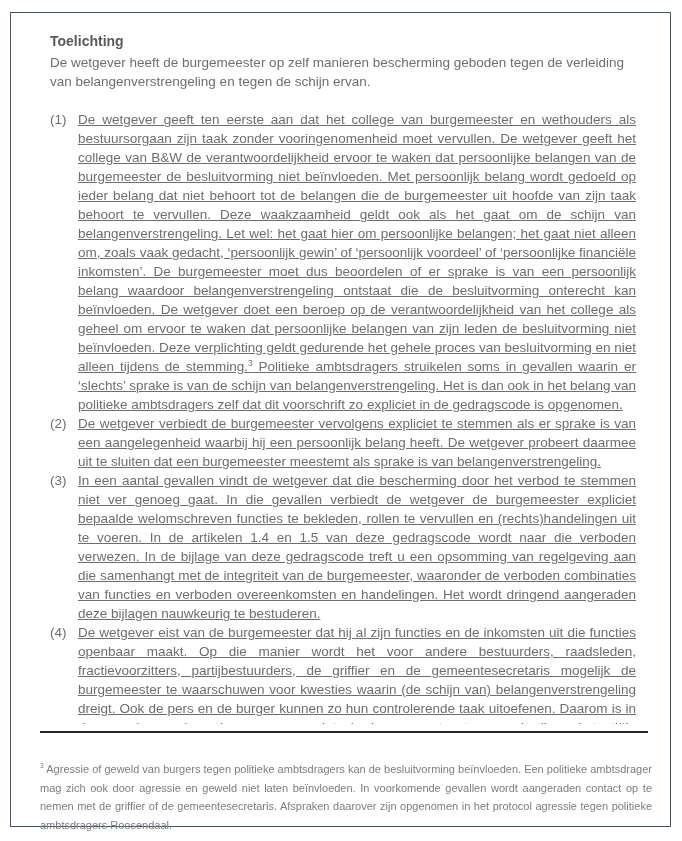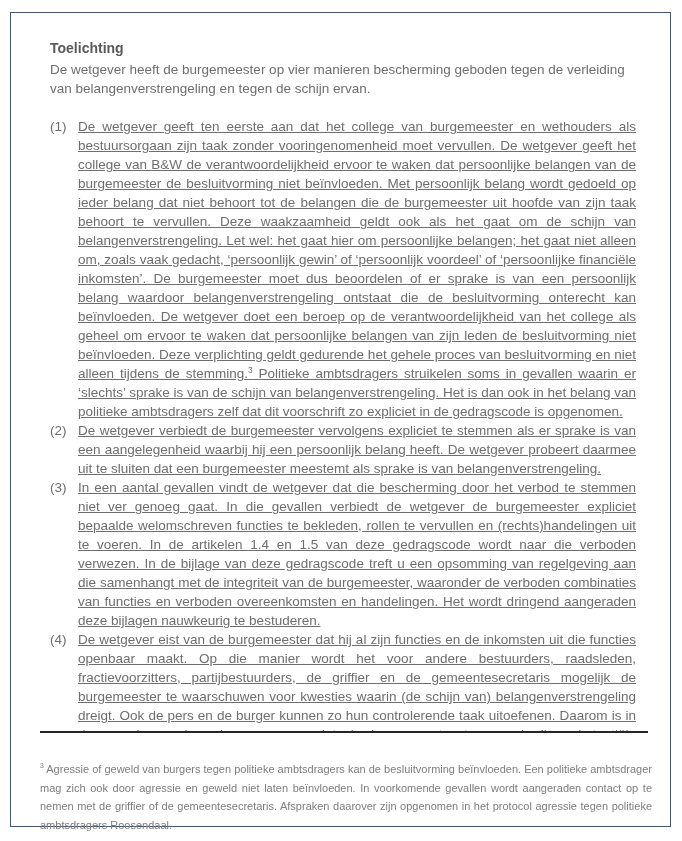--- a/index.html
+++ b/index.html
@@ -16,21 +16,21 @@
     left: 10px;
     top: 12px;
     width: 661px;
     height: 815px;
     border: 1.5px solid #44546a;
     box-sizing: border-box;
   }
   .content {
     position: absolute;
     left: 50px;
-    top: 39px;
+    top: 32px;
     width: 586px;
     height: 692px;
     overflow: hidden;
     color: #6e6e6e;
     font-size: 13.5px;
     line-height: 19px;
   }
   .title {
     margin: 0 0 2px 0;
     font-size: 14px;
@@ -79,21 +79,21 @@
   }
 </style>
 </head>
 <body>
 
 <div class="page">
   <div class="frame"></div>
 
   <div class="content">
     <h1 class="title">Toelichting</h1>
-    <p class="intro">De wetgever heeft de burgemeester op vier manieren bescherming geboden tegen de verleiding van belangenverstrengeling en tegen de schijn ervan.</p>
+    <p class="intro">De wetgever heeft de burgemeester op zelf manieren bescherming geboden tegen de verleiding van belangenverstrengeling en tegen de schijn ervan.</p>
 
     <div class="list-item">
       <span class="num">(1)</span>
       <div class="body"><span>De wetgever geeft ten eerste aan dat het college van burgemeester en wethouders als bestuursorgaan zijn taak zonder vooringenomenheid moet vervullen. De wetgever geeft het college van B&amp;W de verantwoordelijkheid ervoor te waken dat persoonlijke belangen van de burgemeester de besluitvorming niet beïnvloeden. Met persoonlijk belang wordt gedoeld op ieder belang dat niet behoort tot de belangen die de burgemeester uit hoofde van zijn taak behoort te vervullen. Deze waakzaamheid geldt ook als het gaat om de schijn van belangenverstrengeling. Let wel: het gaat hier om persoonlijke belangen; het gaat niet alleen om, zoals vaak gedacht, ‘persoonlijk gewin’ of ‘persoonlijk voordeel’ of ‘persoonlijke financiële inkomsten’. De burgemeester moet dus beoordelen of er sprake is van een persoonlijk belang waardoor belangenverstrengeling ontstaat die de besluitvorming onterecht kan beïnvloeden. De wetgever doet een beroep op de verantwoordelijkheid van het college als geheel om ervoor te waken dat persoonlijke belangen van zijn leden de besluitvorming niet beïnvloeden. Deze verplichting geldt gedurende het gehele proces van besluitvorming en niet alleen tijdens de stemming.</span><sup>3</sup> <span>Politieke ambtsdragers struikelen soms in gevallen waarin er ‘slechts’ sprake is van de schijn van belangenverstrengeling. Het is dan ook in het belang van politieke ambtsdragers zelf dat dit voorschrift zo expliciet in de gedragscode is opgenomen.</span></div>
     </div>
 
     <div class="list-item">
       <span class="num">(2)</span>
       <div class="body">De wetgever verbiedt de burgemeester vervolgens expliciet te stemmen als er sprake is van een aangelegenheid waarbij hij een persoonlijk belang heeft. De wetgever probeert daarmee uit te sluiten dat een burgemeester meestemt als sprake is van belangenverstrengeling.</div>
     </div>

